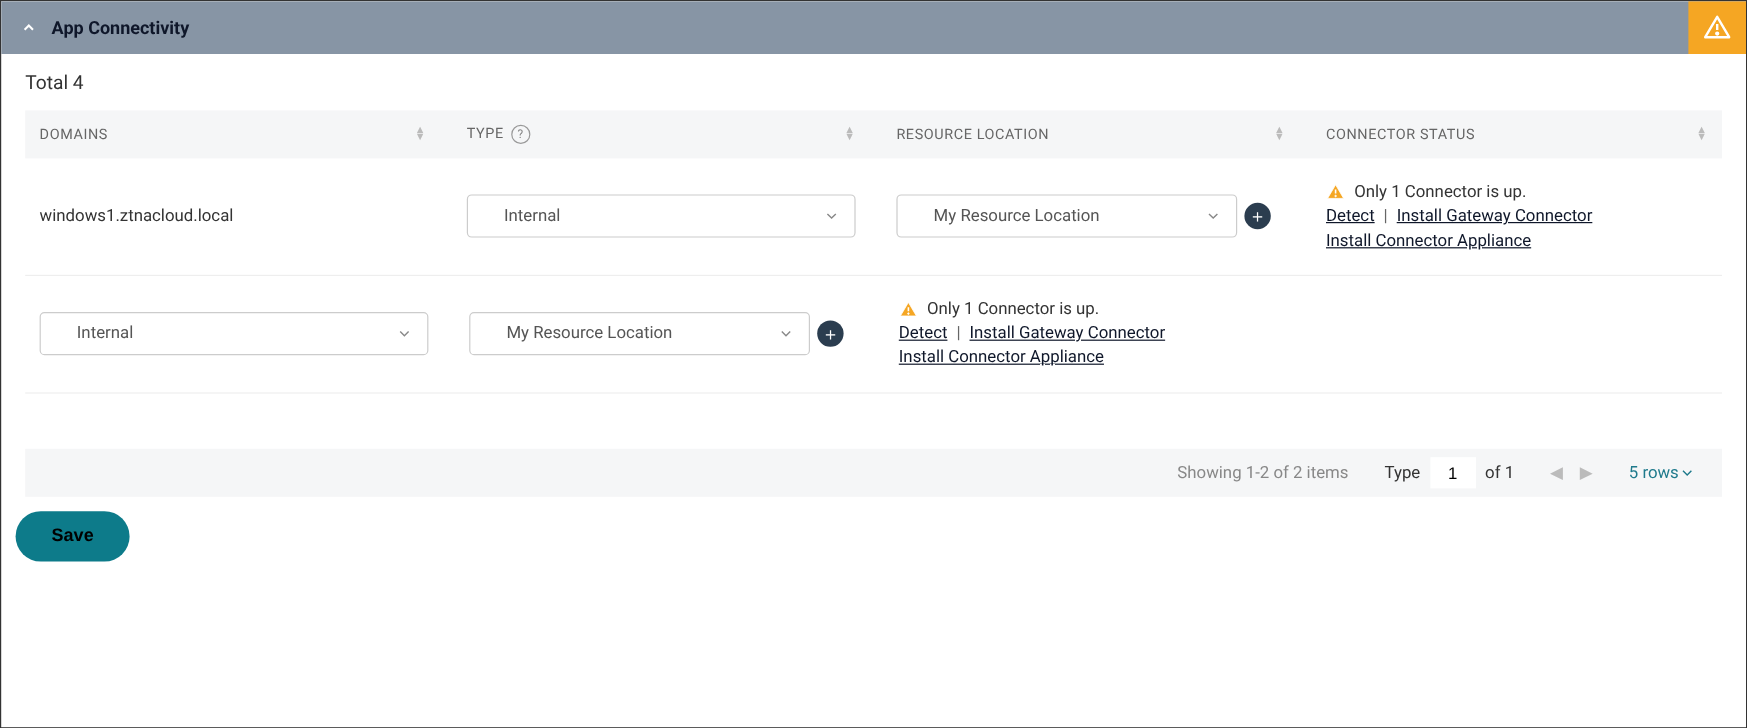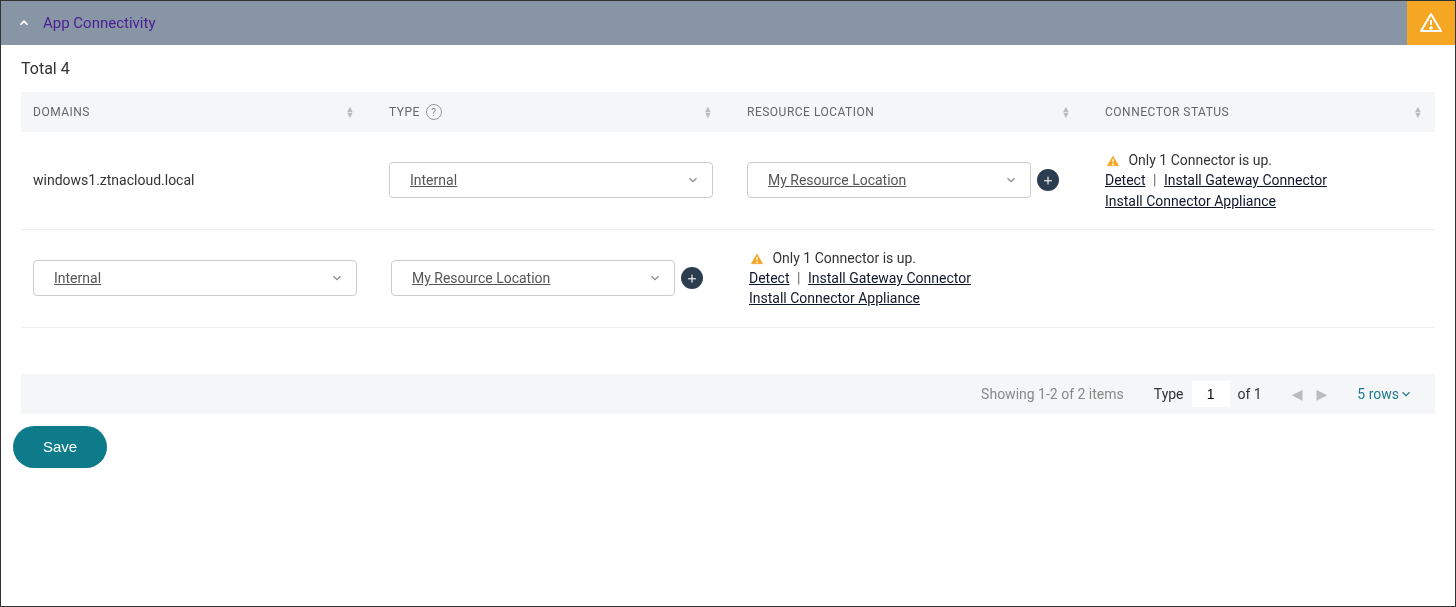--- a/index.html
+++ b/index.html
@@ -21,23 +21,23 @@
       padding: 0 16px;
       position: relative;
     }
     .header-chevron {
       color: #fff;
       margin-right: 12px;
       display: flex;
       align-items: center;
     }
     .header-title {
-      color: #4c1d95;
+      color: #0f172a;
       font-size: 15px;
-      font-weight: 400;
+      font-weight: 700;
     }
     .header-warning {
       position: absolute;
       right: 0;
       top: 0;
       width: 48px;
       height: 44px;
       background: #f5a623;
       display: flex;
       align-items: center;
@@ -119,25 +119,24 @@
     }
     .select-box {
       width: 100%;
       height: 36px;
       border: 1px solid #ccc;
       border-radius: 4px;
       background: #fff;
       display: flex;
       align-items: center;
       justify-content: space-between;
-      padding: 0 12px 0 20px;
+      padding: 0 12px 0 30px;
       color: #555;
       font-size: 14px;
       cursor: pointer;
-      text-decoration: underline;
     }
     .loc-cell-inner {
       display: flex;
       align-items: center;
       gap: 6px;
     }
     .loc-cell-inner .select-box { width: 284px; }
     .plus-btn {
       width: 22px;
       height: 22px;
@@ -188,27 +187,27 @@
       border: none;
       background: #fff;
       font-size: 14px;
     }
     .pager-arrows { display: flex; gap: 14px; color: #bbb; }
     .pager-arrows span { cursor: pointer; font-size: 14px;}
     .rows-dd { display: flex; align-items: center; gap: 0; color: #1f7a8c; font-size: 14px; }
     .save-row { padding: 12px 4px; }
     .save-btn {
       background: #0d7b8a;
-      color: #ffffff;
+      color: #000000;
       border: none;
       border-radius: 22px;
       height: 42px;
       padding: 0 30px;
       font-size: 15px;
-      font-weight: 400;
+      font-weight: 700;
       cursor: pointer;
     }
     svg { display: block; }
   </style>
 </head>
 <body>
 
 <div class="header-bar">
   <span class="header-chevron">
     <svg width="14" height="14" viewBox="0 0 24 24" fill="none" stroke="#fff" stroke-width="3">

